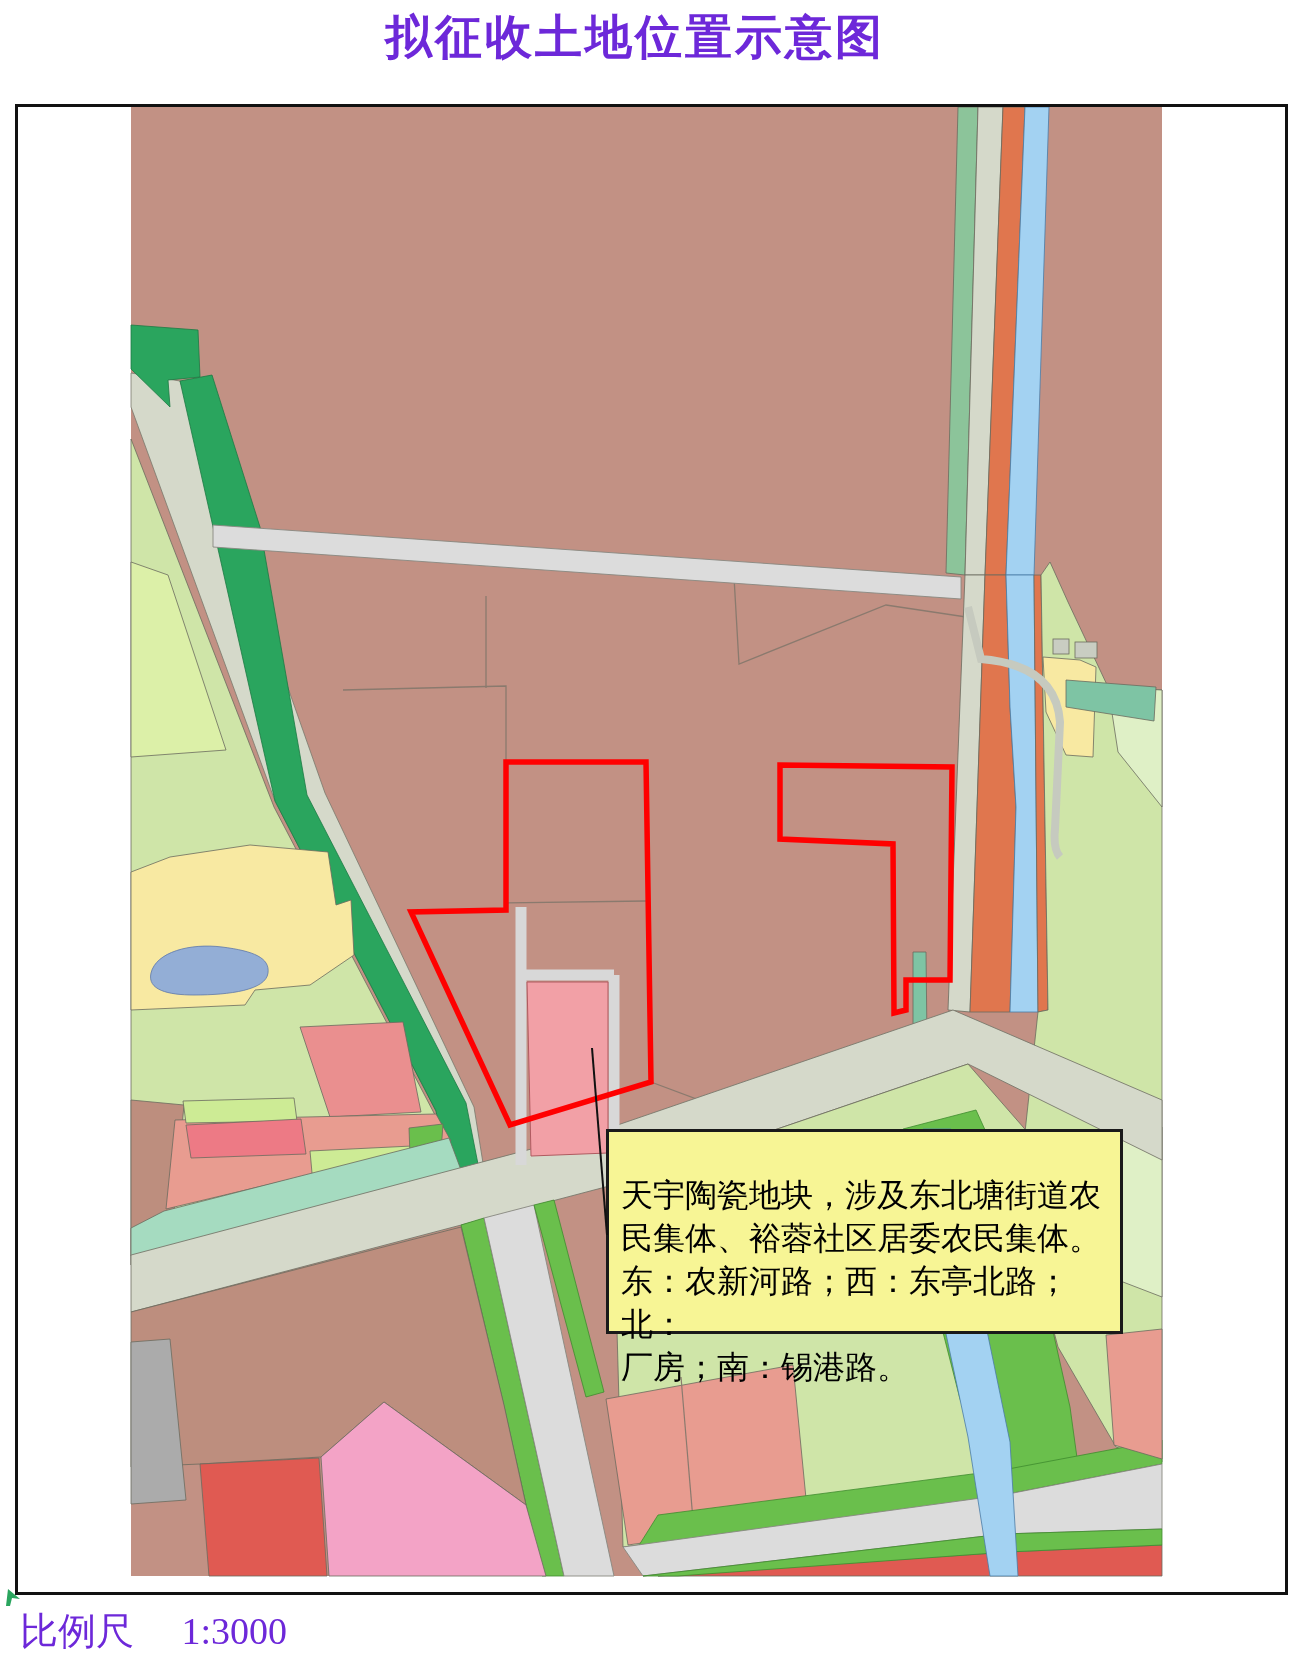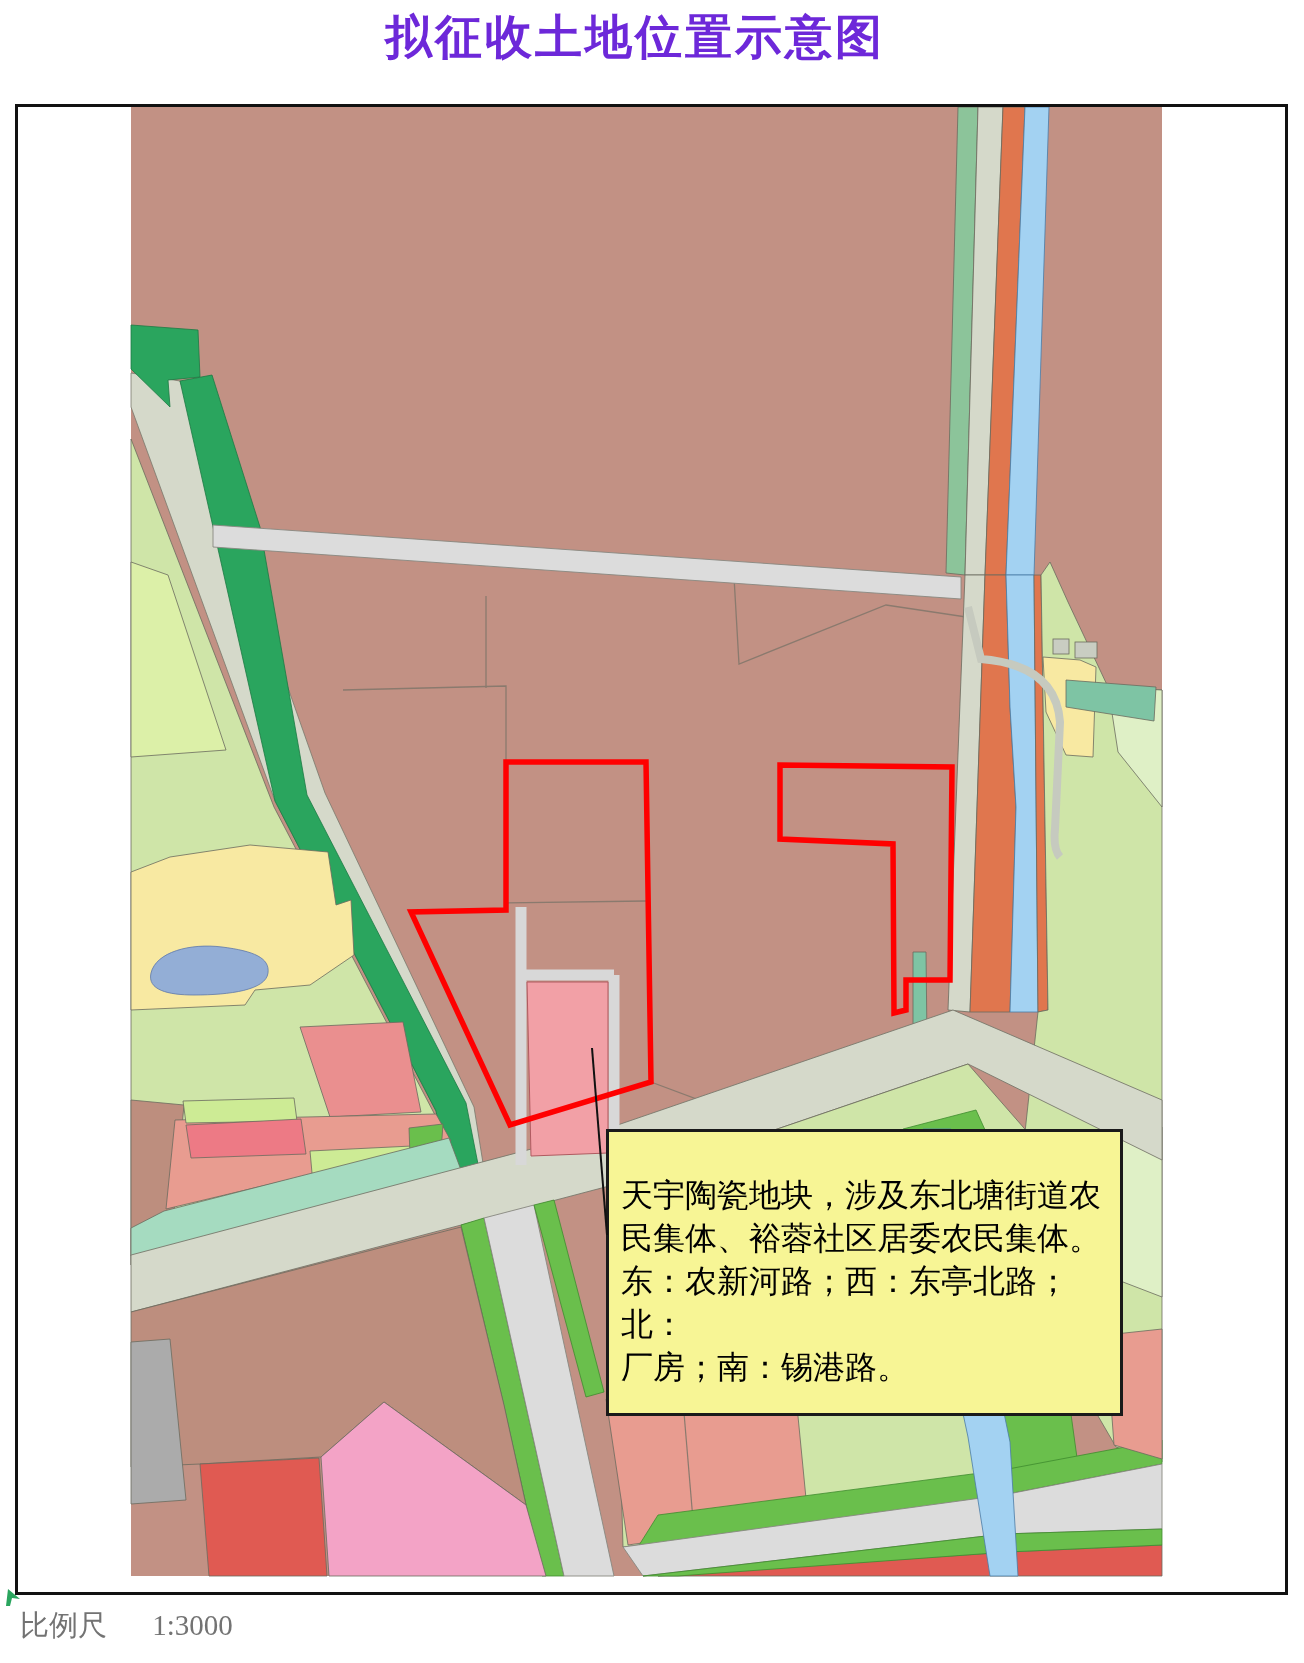--- a/index.html
+++ b/index.html
@@ -10,28 +10,28 @@
   .title{
     position:absolute;top:6px;left:0;width:1270px;text-align:center;
     font-size:47px;font-weight:bold;letter-spacing:3px;color:#6d28d9;
   }
   .map-frame{
     position:absolute;left:15px;top:104px;width:1273px;height:1491px;
     border:3px solid #111;box-sizing:border-box;background:#fff;
   }
   .map-frame > svg{position:absolute;left:0;top:0;}
   .annotation-box{
-    position:absolute;left:588px;top:1022px;width:517px;height:287px;
+    position:absolute;left:588px;top:1022px;width:517px;height:205px;
     box-sizing:border-box;border:3px solid #1a1a1a;background:#f7f595;
     padding:42px 2px 0 12px;font-size:32px;line-height:43px;color:#000;
     white-space:pre-line;z-index:20;
   }
   .leader-svg{position:absolute;left:585px;top:1040px;z-index:30;}
   .scale-row{
-    position:absolute;left:20px;top:1606px;font-size:29px;color:#737373;
+    position:absolute;left:20px;top:1606px;font-size:38px;color:#6d28d9;
   }
   .scale-value{margin-left:38px;}
   .corner-marker{position:absolute;left:5px;top:1588px;z-index:10;}
 </style>
 </head>
 <body>
 
 <div class="title">拟征收土地位置示意图</div>
 
 <div class="map-frame">

